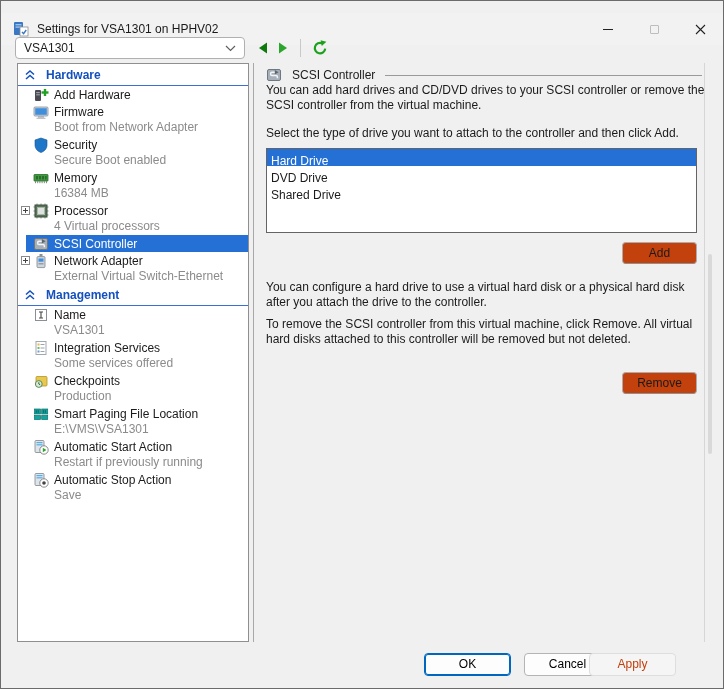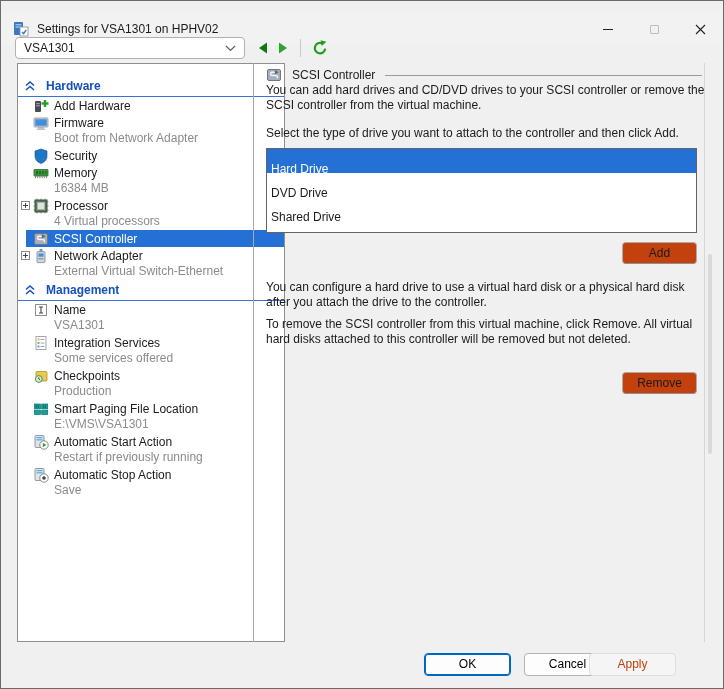--- a/index.html
+++ b/index.html
@@ -21,22 +21,22 @@
   .toolbar { position:absolute; left:0; top:32px; width:100%; height:30px; display:flex; align-items:center; }
   .vm-select {
     position:absolute; left:14px; top:4px; width:230px; height:22px; background:#fff;
     border:1px solid #b0b0b0; border-radius:4px; display:flex; align-items:center;
     padding:0 8px; justify-content:space-between; cursor:default;
   }
   .nav-btns { position:absolute; left:256px; top:4px; height:22px; display:flex; align-items:center; gap:6px; }
   .tool-sep { width:1px; height:18px; background:#c9c9c9; margin:0 5px; }
   
   .sidebar {
-    position:absolute; left:16px; top:62px; width:268px; height:579px;
-    background:#fff; border:1px solid #8f8f8f; overflow:hidden; padding-top:12px;
+    position:absolute; left:16px; top:62px; width:232px; height:579px;
+    background:#fff; border:1px solid #8f8f8f; overflow:hidden; padding-top:1px;
   }
   .section-header { position:relative; padding:3px 4px 3px 28px; font-weight:bold; color:#1450be; border-bottom:1px solid #3a6fd8; line-height:14px; }
   .section-header .collapse { position:absolute; left:7px; top:5px; }
   .side-item { position:relative; padding:2px 4px 1px 36px; line-height:14px; cursor:default; }
   .side-item .item-icon { position:absolute; left:15px; top:1px; width:16px; height:16px; }
   .side-item .expander { position:absolute; left:3px; top:4px; }
   .side-item.selected { background:#2570d4; color:#fff; margin-left:8px; padding-left:28px; }
   .side-item.selected .item-icon { left:7px; }
   .side-sub { padding:0 4px 2px 36px; color:#8b8b8b; line-height:14px; }
   
@@ -44,21 +44,21 @@
   .v-divider2 { position:absolute; left:703px; top:62px; width:1px; height:579px; background:#d6d6d6; }
   .scroll-thumb { position:absolute; left:707px; top:253px; width:4px; height:200px; background:#d9d9d9; border-radius:2px; }
   
   .panel { position:absolute; left:265px; top:62px; width:438px; height:579px; }
   .panel-header { display:flex; align-items:center; margin-top:4px; }
   .panel-header .hdr-icon { width:16px; height:16px; margin-right:10px; }
   .panel-header .hdr-title { white-space:nowrap; }
   .panel-header .hdr-rule { flex:1; height:1px; background:#9a9a9a; margin-left:10px; margin-right:2px; }
   .para { width:440px; line-height:15px; }
   .drive-list { margin-top:7px; width:431px; height:85px; background:#fff; border:1px solid #646464; overflow:hidden; }
-  .drive-row { height:17px; line-height:17px; padding:12px 4px; cursor:default; }
+  .drive-row { height:17px; line-height:17px; padding:4px 4px; cursor:default; }
   .drive-row.selected { background:#2570d4; color:#fff; }
   .btn-row { width:431px; display:flex; justify-content:flex-end; }
   .btn {
     width:75px; height:22px; background:#c2410c; border:1px solid #acacac; border-radius:4px;
     font-family:inherit; font-size:12px; color:#1b1b1b; text-align:center; line-height:20px; cursor:default;
     border-bottom-color:#8f8f8f;
   }
   
   .footer-sep { position:absolute; left:0; top:646px; width:100%; height:1px; background:#e2e2e2; }
   .footer { position:absolute; left:0; top:646px; width:100%; height:42px; background:#f0f0f0; }
@@ -151,20 +151,21 @@
     <span>Firmware</span>
   </div>
   <div class="side-sub">Boot from Network Adapter</div>
 
   <div class="side-item">
     <svg class="item-icon" viewBox="0 0 16 16">
       <path d="M8 1 L14 3 V8 C14 12 11 14.5 8 15.5 C5 14.5 2 12 2 8 V3 Z" fill="#1e76c8" stroke="#15538c" stroke-width="0.6"></path>
     </svg>
     <span>Security</span>
   </div>
+  <div class="side-sub">Secure Boot enabled</div>
 
   <div class="side-item">
     <svg class="item-icon" viewBox="0 0 16 16">
       <rect x="1" y="4.5" width="14" height="6.5" rx="0.5" fill="#3f9b3f" stroke="#2a6b2a" stroke-width="0.8"></rect>
       <g fill="#2a6b2a">
           <rect x="3" y="6" width="2" height="3.4"></rect>
           <rect x="6" y="6" width="2" height="3.4"></rect>
           <rect x="9" y="6" width="2" height="3.4"></rect>
           <rect x="12" y="6" width="1.6" height="3.4"></rect>
         </g>

